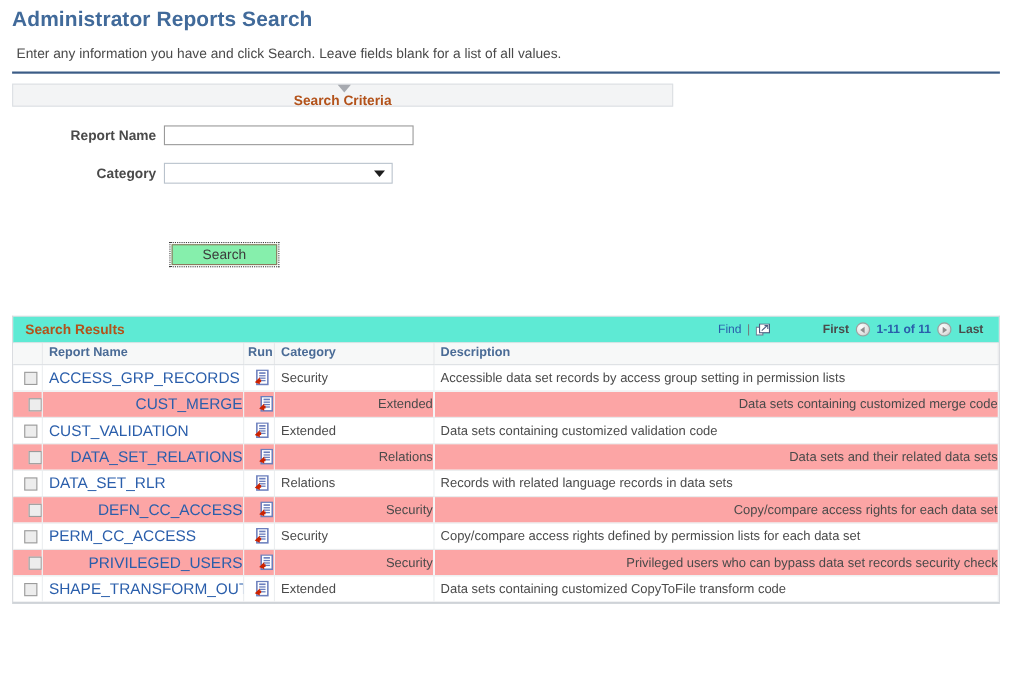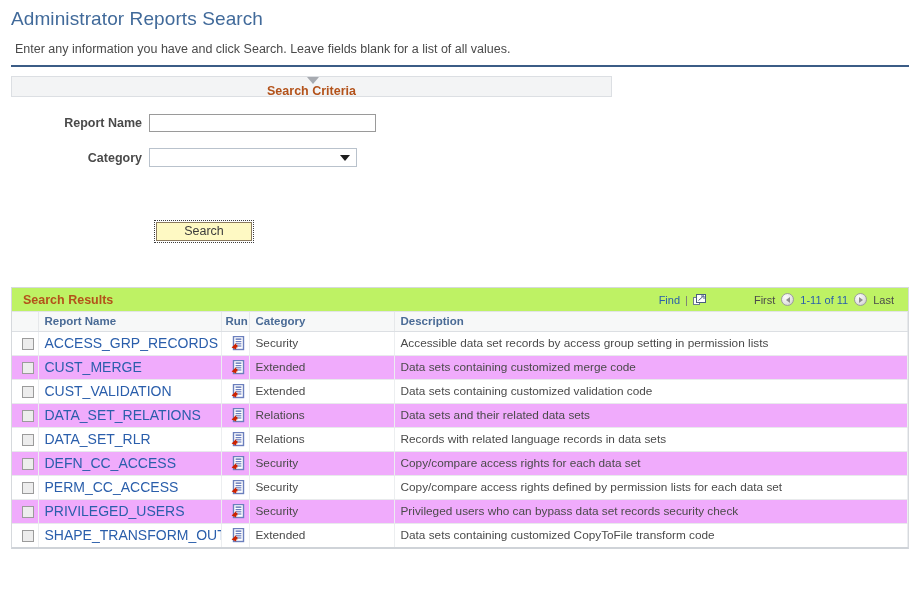--- a/index.html
+++ b/index.html
@@ -13,21 +13,21 @@
     font-family: "Liberation Sans", sans-serif;
     font-size: 12px;
     color: #333333;
     overflow: hidden;
   }
 
   
   .page-title {
     font-size: 19px;
     color: #416a9a;
-    font-weight: normal;
+    font-weight: bold;
     margin: 0;
     padding: 8px 0 0 11px;
     letter-spacing: .1px;
   }
   .page-instructions {
     font-size: 12.5px;
     color: #4a4a4a;
     padding: 12px 0 0 15px;
   }
   .title-rule {
@@ -124,21 +124,21 @@
 
   
   .button-row {
     padding: 39px 0 0 0;
     display: flex;
   }
   .btn-search {
     margin-left: 156px;
     width: 96px;
     height: 19px;
-    background: #fef9c3;
+    background: #86efac;
     border: 1px solid #8a7a5e;
     outline: 1px dotted #3c3c3c;
     outline-offset: 1px;
     font-family: "Liberation Sans", sans-serif;
     font-size: 12.5px;
     color: #3c3c3c;
     cursor: pointer;
     padding: 0;
     line-height: 17px;
   }
@@ -147,21 +147,21 @@
   .results-wrap {
     margin: 46px 0 0 11px;
     width: 898px;
     border: 1px solid #d6d9dd;
     border-bottom: 2px solid #cfd3d8;
     box-sizing: border-box;
     background: #ffffff;
   }
   .results-header {
     height: 24px;
-    background: #bef264;
+    background: #5eead4;
     border-bottom: 1px solid #e2e4e7;
     display: flex;
     align-items: center;
     padding: 0 8px 0 11px;
     box-sizing: border-box;
   }
   .results-title {
     font-size: 12.5px;
     font-weight: bold;
     color: #b3521a;
@@ -181,21 +181,21 @@
   .pipe { margin: 0 5px; color: #777; }
   .icon-expand {
     width: 13px;
     height: 12px;
     position: relative;
     display: inline-block;
     margin-right: 2px;
     cursor: pointer;
   }
   .nav-gap { display: inline-block; width: 40px; }
-  .nav-label { margin: 0 6px; color: #4a4a4a; }
+  .nav-label { margin: 0 6px; color: #4a4a4a; font-weight: bold; }
   .nav-range { color: #2a5eab; cursor: pointer; }
   .arrow-btn {
     width: 13px;
     height: 13px;
     border-radius: 50%;
     background: radial-gradient(circle at 35% 30%, #fdfdfd 0%, #e2e2e2 60%, #b9b9b9 100%);
     border: 1px solid #9d9d9d;
     display: inline-flex;
     align-items: center;
     justify-content: center;
@@ -242,21 +242,21 @@
     font-size: 11.8px;
     color: #4a4a4a;
     height: 24px;
     padding: 0 0 0 6px;
     border-bottom: 1px solid #e8eaec;
     border-right: 1px solid #eceef0;
     box-sizing: border-box;
     white-space: nowrap;
     overflow: hidden;
   }
-  table.grid tr.alt td { background: #f0abfc; }
+  table.grid tr.alt td { background: #fca5a5; text-align: right; }
   table.grid tr:last-child td { border-bottom: none; }
   td.c-check { text-align: center; padding: 0; }
   td.c-run { text-align: center; padding: 0 2px; }
   td.c-name a {
     color: #2a5eab;
     text-decoration: none;
     font-size: 14px;
     cursor: pointer;
   }
 

